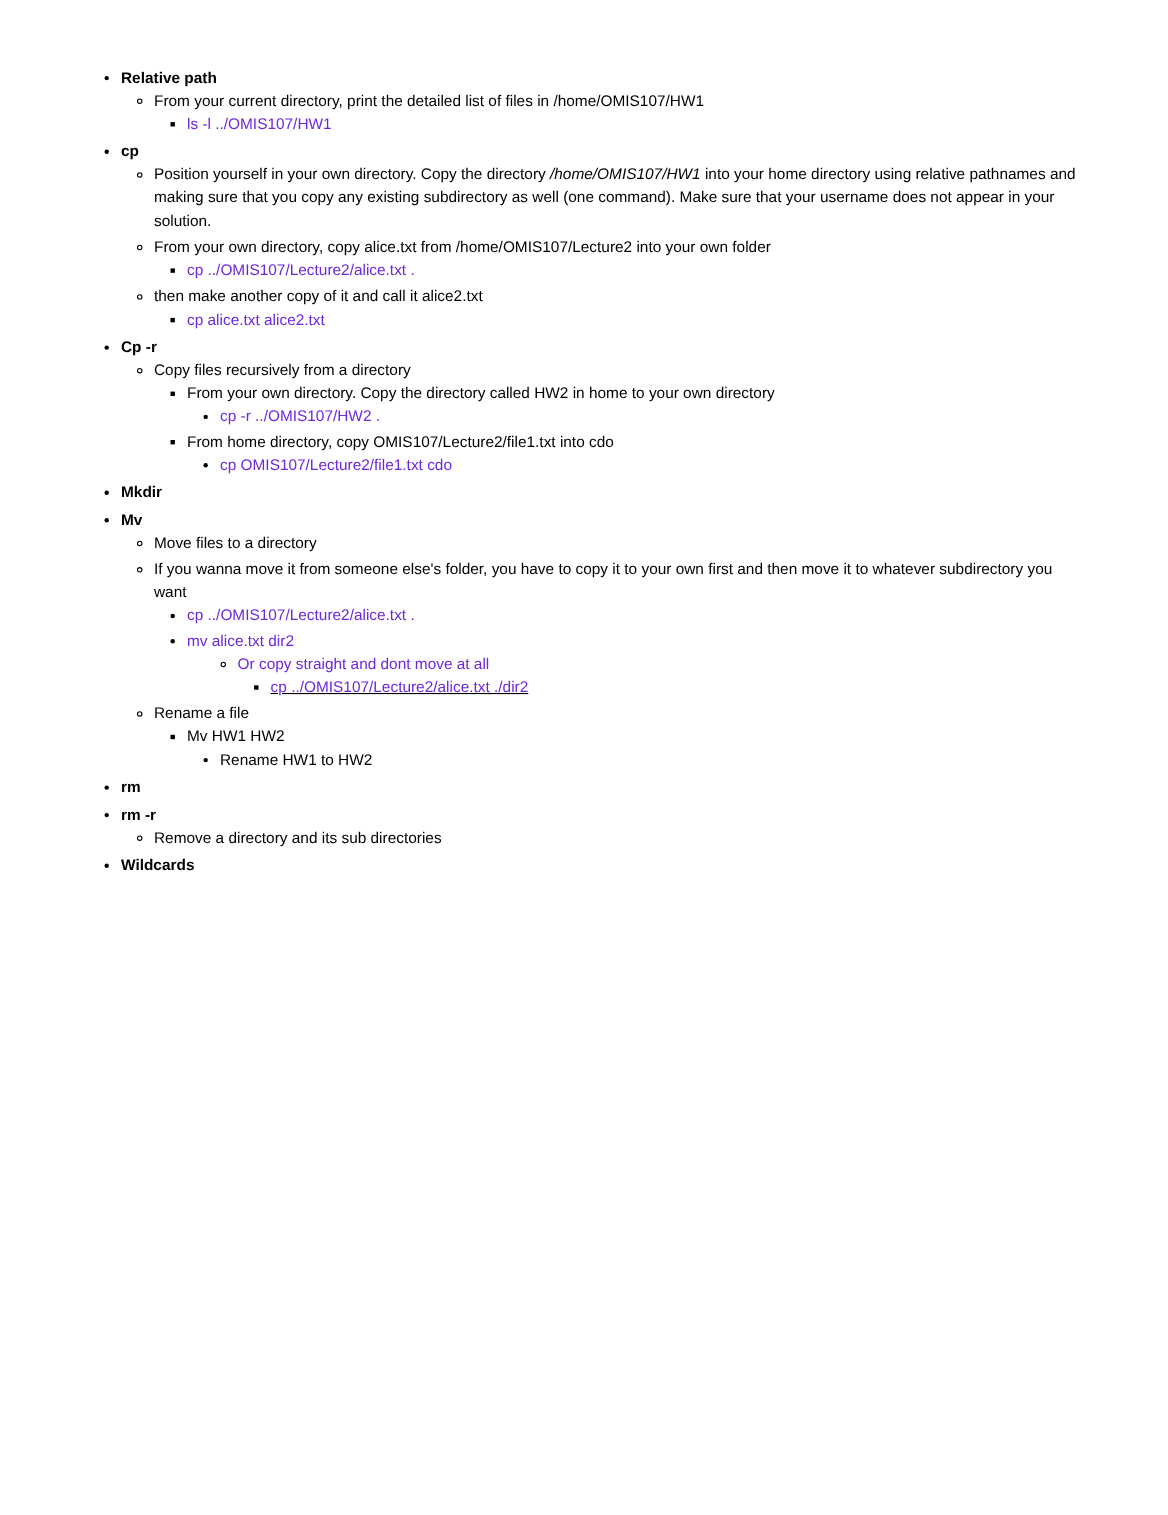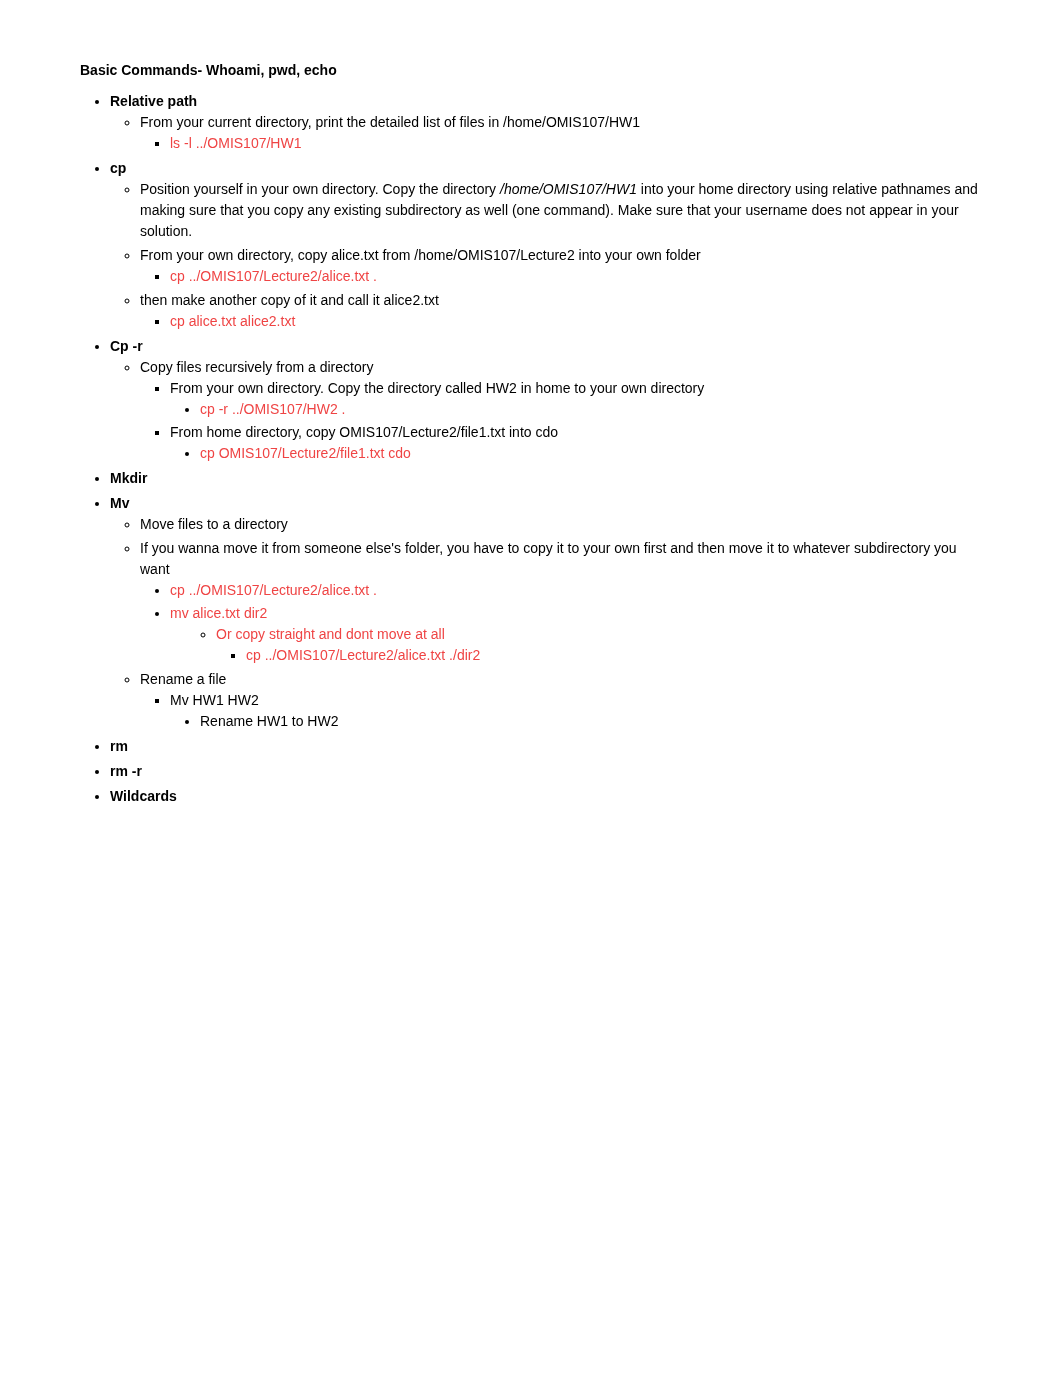--- a/index.html
+++ b/index.html
@@ -80,44 +80,44 @@
     }
 
     
     .l6 {
       list-style-type: square;
       margin-left: 30px;
     }
 
     .l6 > li {
       margin-bottom: 2px;
+      text-decoration: underline;
     }
 
     .red {
-      color: #ef4444;
+      color: #6d28d9;
     }
 
     .bold {
       font-weight: bold;
     }
 
     li {
       margin-bottom: 2px;
     }
 
     .italic {
       font-style: italic;
       margin-top: 44px;
     }
   </style>
 </head>
 <body>
 
 <div>
-  <div class="page-title bold">Basic Commands- Whoami, pwd, echo</div>
 
   <ul class="l1">
 
     <li>
       <span class="bold">Relative path</span>
       <ul class="l2">
         <li>
           From your current directory, print the detailed list of files in /home/OMIS107/HW1
           <ul class="l3">
             <li><span class="red">ls -l ../OMIS107/HW1</span></li>
@@ -210,20 +210,23 @@
         </li>
       </ul>
     </li>
 
     <li>
       <span class="bold">rm</span>
     </li>
 
     <li>
       <span class="bold">rm -r</span>
+      <ul class="l2">
+        <li>Remove a directory and its sub directories</li>
+      </ul>
     </li>
 
     <li>
       <span class="bold">Wildcards</span>
     </li>
 
   </ul>
 </div>
 
 </body></html>

